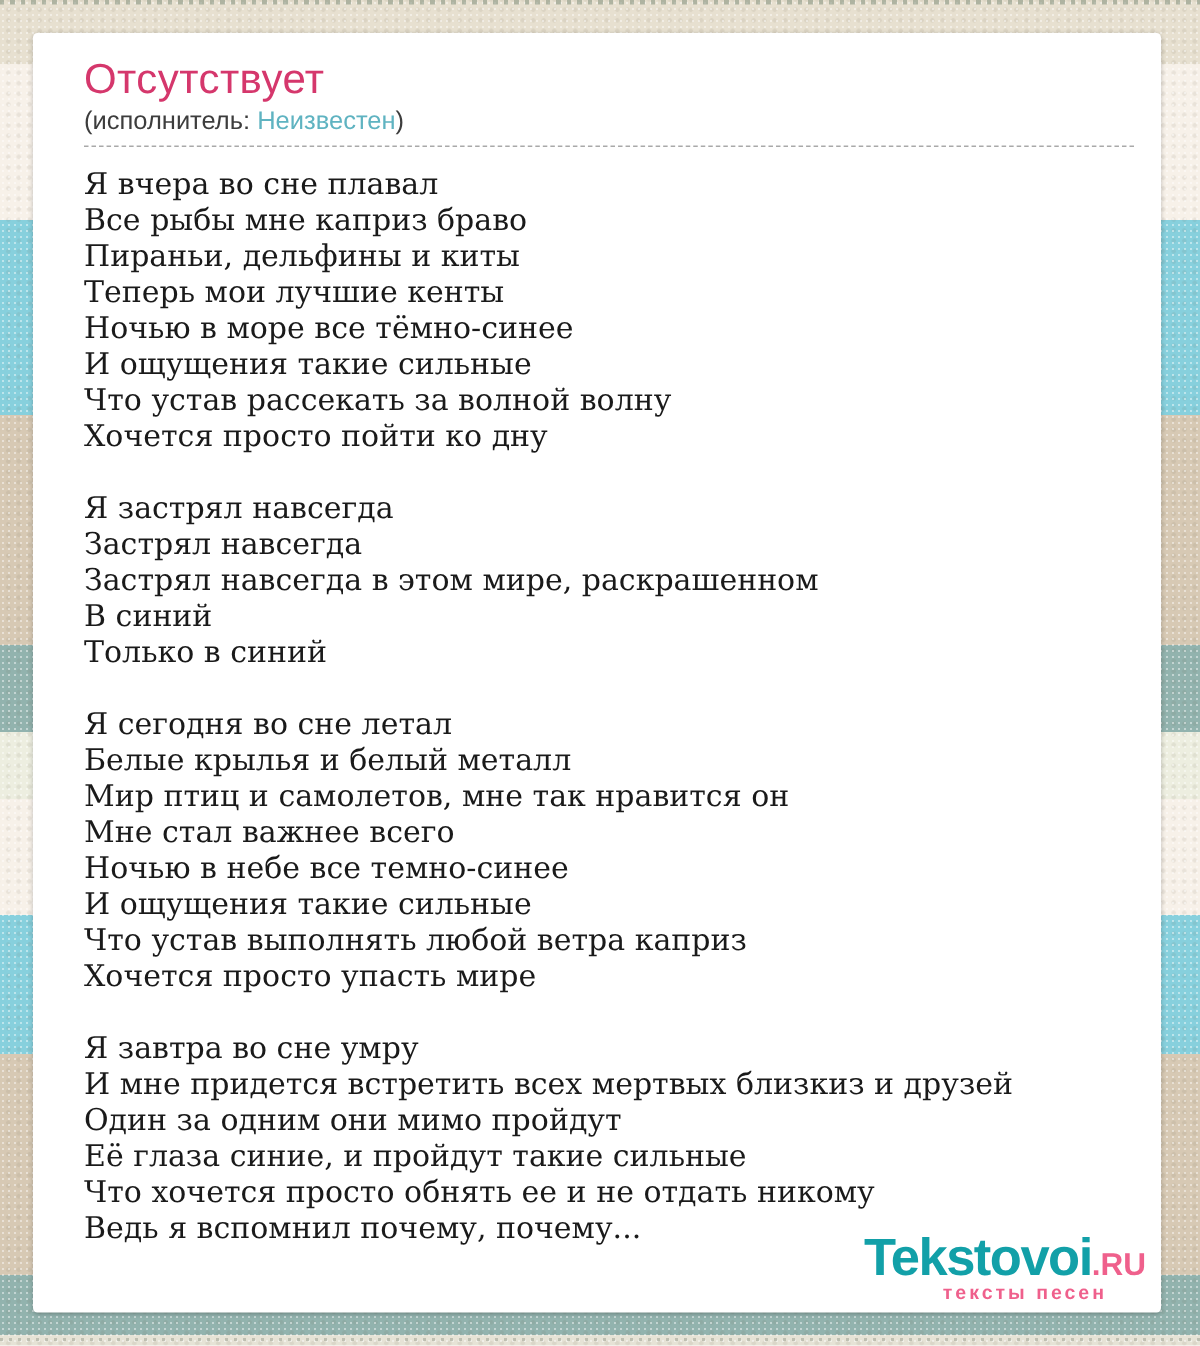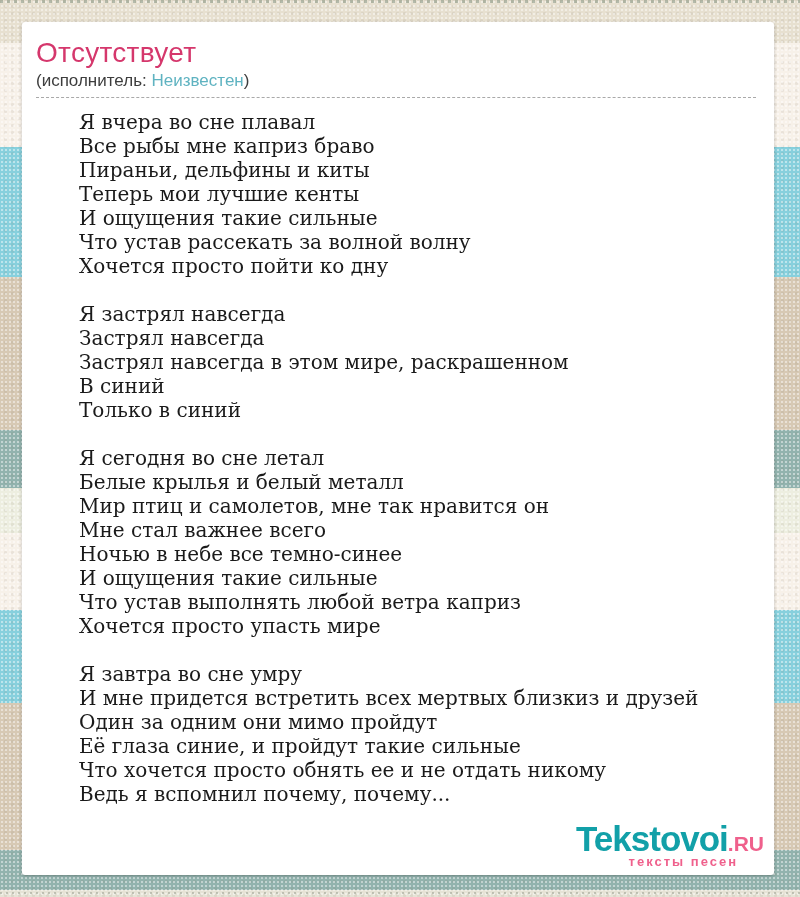--- a/index.html
+++ b/index.html
@@ -60,21 +60,21 @@
     position: absolute;
     left: 22px;
     top: 22px;
     width: 752px;
     height: 853px;
     box-sizing: border-box;
     z-index: 1;
     background: #ffffff;
     border-radius: 3px;
     box-shadow: 0 1px 3px rgba(0,0,0,0.25);
-    padding: 14px 18px 0 14px;
+    padding: 14px 18px 0 34px;
   }
   h1.song-title {
     margin: 0;
     font-size: 28px;
     line-height: 33px;
     font-weight: 400;
     letter-spacing: 0.3px;
     color: var(--title, #d5376c);
   }
   .artist {
@@ -90,21 +90,21 @@
     cursor: pointer;
   }
   .lyrics {
     margin-top: 12px;
     font-family: "DejaVu Serif", "Liberation Serif", serif;
     font-size: 20px;
     line-height: 24px;
     color: var(--lyrics-text, #1a1a1a);
   }
   .stanza { margin: 0 0 24px 0; }
-  .lyric-line { white-space: nowrap; margin-left: 43px; }
+  .lyric-line { white-space: nowrap; }
   .logo {
     position: absolute;
     right: 10px;
     bottom: 5px;
     text-align: right;
     line-height: 1;
   }
   .logo-main {
     font-size: 35px;
     font-weight: bold;
@@ -137,20 +137,21 @@
   <h1 class="song-title">Отсутствует</h1>
 
   <div class="artist"><span>(исполнитель: </span><a class="artist-link">Неизвестен</a><span>)</span></div>
 
   <div class="lyrics">
       <div class="stanza">
         <div class="lyric-line">Я вчера во сне плавал</div>
         <div class="lyric-line">Все рыбы мне каприз браво</div>
         <div class="lyric-line">Пираньи, дельфины и киты</div>
         <div class="lyric-line">Теперь мои лучшие кенты</div>
+        <div class="lyric-line">Ночью в море все тёмно-синее</div>
         <div class="lyric-line">И ощущения такие сильные</div>
         <div class="lyric-line">Что устав рассекать за волной волну</div>
         <div class="lyric-line">Хочется просто пойти ко дну</div>
       </div>
       <div class="stanza">
         <div class="lyric-line">Я застрял навсегда</div>
         <div class="lyric-line">Застрял навсегда</div>
         <div class="lyric-line">Застрял навсегда в этом мире, раскрашенном</div>
         <div class="lyric-line">В синий</div>
         <div class="lyric-line">Только в синий</div>

